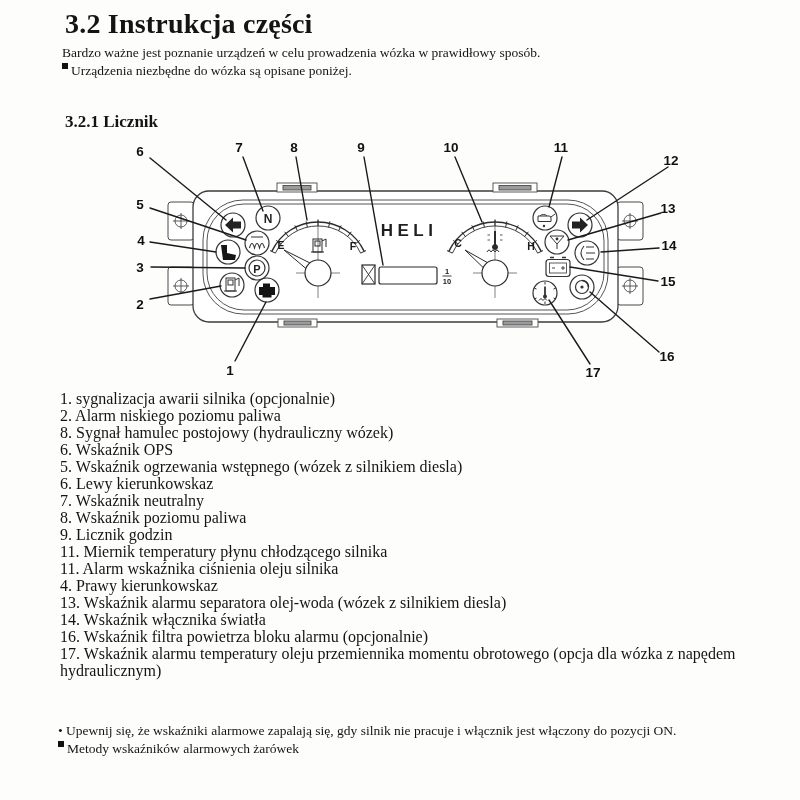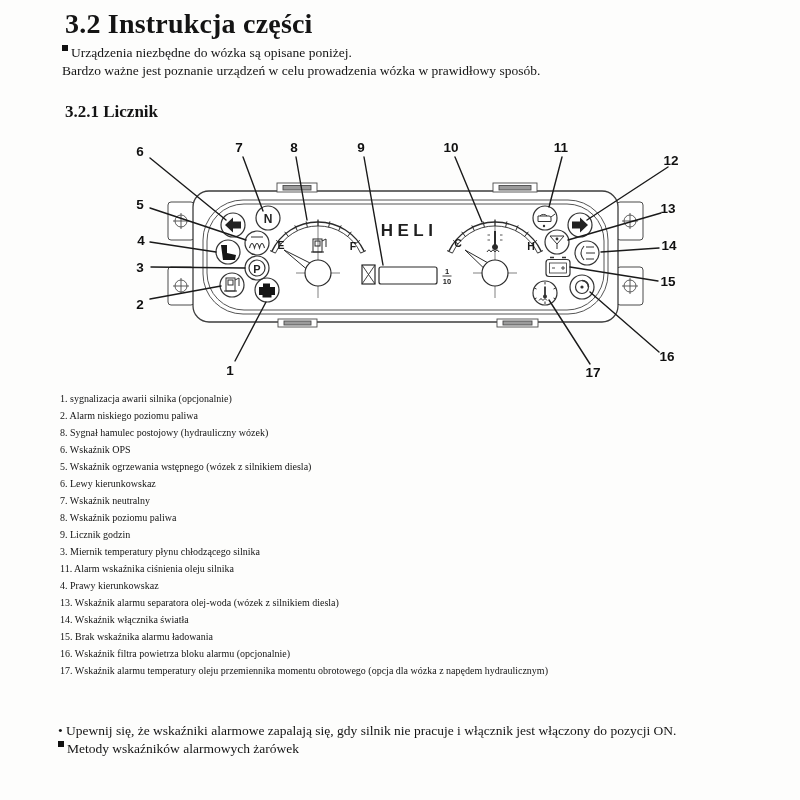--- a/index.html
+++ b/index.html
@@ -6,37 +6,37 @@
   body{
     width:800px;height:800px;position:relative;overflow:hidden;
     background:#fdfdfc;color:#141414;
     font-family:"Liberation Serif", serif;
   }
   .abs{position:absolute;}
   .h1{font-size:28px;font-weight:700;letter-spacing:.2px;}
   .h2{font-size:17px;font-weight:700;}
   .body-text{font-size:13.5px;line-height:18px;}
   .sq{display:inline-block;width:6px;height:6px;background:#111;margin-right:3px;vertical-align:6px;}
-  .list-item{font-size:10px;line-height:17px;white-space:normal;}
+  .list-item{font-size:16px;line-height:17px;white-space:normal;}
   .footer p{margin:0;}
   svg text{font-family:"Liberation Sans", sans-serif;}
   .callout{font-size:13.5px;font-weight:700;fill:#101010;}
   .gauge-letter{font-size:10.5px;font-weight:700;fill:#1a1a1a;}
 </style>
 </head>
 <body>
 
 <div class="abs h1" style="left:65px;top:8px;">3.2 Instrukcja części</div>
 
 <div class="abs body-text" style="left:62px;top:44px;width:700px;">
+  <div>Bardzo ważne jest poznanie urządzeń w celu prowadzenia wózka w prawidłowy sposób.</div>
   <div><span class="sq"></span><span>Urządzenia niezbędne do wózka są opisane poniżej.</span></div>
-  <div>Bardzo ważne jest poznanie urządzeń w celu prowadzenia wózka w prawidłowy sposób.</div>
 </div>
 
-<div class="abs h2" style="left:65px;top:102px;">3.2.1 Licznik</div>
+<div class="abs h2" style="left:65px;top:112px;">3.2.1 Licznik</div>
 
 <svg class="abs" style="left:120px;top:135px;" width="580" height="258" viewBox="0 0 580 258">
 
   <g stroke="#4a4a4a" fill="#ffffff" stroke-width="1">
     <rect x="48" y="67" width="26" height="38" rx="3"></rect>
     <rect x="48" y="132" width="26" height="38" rx="3"></rect>
     <rect x="497" y="67" width="26" height="38" rx="3"></rect>
     <rect x="497" y="132" width="26" height="38" rx="3"></rect>
     <g stroke-width="0.9">
       <circle cx="61" cy="86" r="6"></circle>
@@ -216,26 +216,25 @@
 <div class="abs" style="left:60px;top:390px;width:700px;">
   <div class="list-item">1. sygnalizacja awarii silnika (opcjonalnie)</div>
   <div class="list-item">2. Alarm niskiego poziomu paliwa</div>
   <div class="list-item">8. Sygnał hamulec postojowy (hydrauliczny wózek)</div>
   <div class="list-item">6. Wskaźnik OPS</div>
   <div class="list-item">5. Wskaźnik ogrzewania wstępnego (wózek z silnikiem diesla)</div>
   <div class="list-item">6. Lewy kierunkowskaz</div>
   <div class="list-item">7. Wskaźnik neutralny</div>
   <div class="list-item">8. Wskaźnik poziomu paliwa</div>
   <div class="list-item">9. Licznik godzin</div>
-  <div class="list-item">3. Miernik temperatury płynu chłodzącego silnika</div>
+  <div class="list-item">11. Miernik temperatury płynu chłodzącego silnika</div>
   <div class="list-item">11. Alarm wskaźnika ciśnienia oleju silnika</div>
   <div class="list-item">4. Prawy kierunkowskaz</div>
   <div class="list-item">13. Wskaźnik alarmu separatora olej-woda (wózek z silnikiem diesla)</div>
   <div class="list-item">14. Wskaźnik włącznika światła</div>
-  <div class="list-item">15. Brak wskaźnika alarmu ładowania</div>
   <div class="list-item">16. Wskaźnik filtra powietrza bloku alarmu (opcjonalnie)</div>
   <div class="list-item">17. Wskaźnik alarmu temperatury oleju przemiennika momentu obrotowego (opcja dla wózka z napędem hydraulicznym)</div>
 </div>
 
 <div class="abs footer body-text" style="left:58px;top:722px;width:722px;">
   <p>• Upewnij się, że wskaźniki alarmowe zapalają się, gdy silnik nie pracuje i włącznik jest włączony do pozycji ON.</p>
   <p><span class="sq"></span><span>Metody wskaźników alarmowych żarówek</span></p>
 </div>
 
 </body></html>

